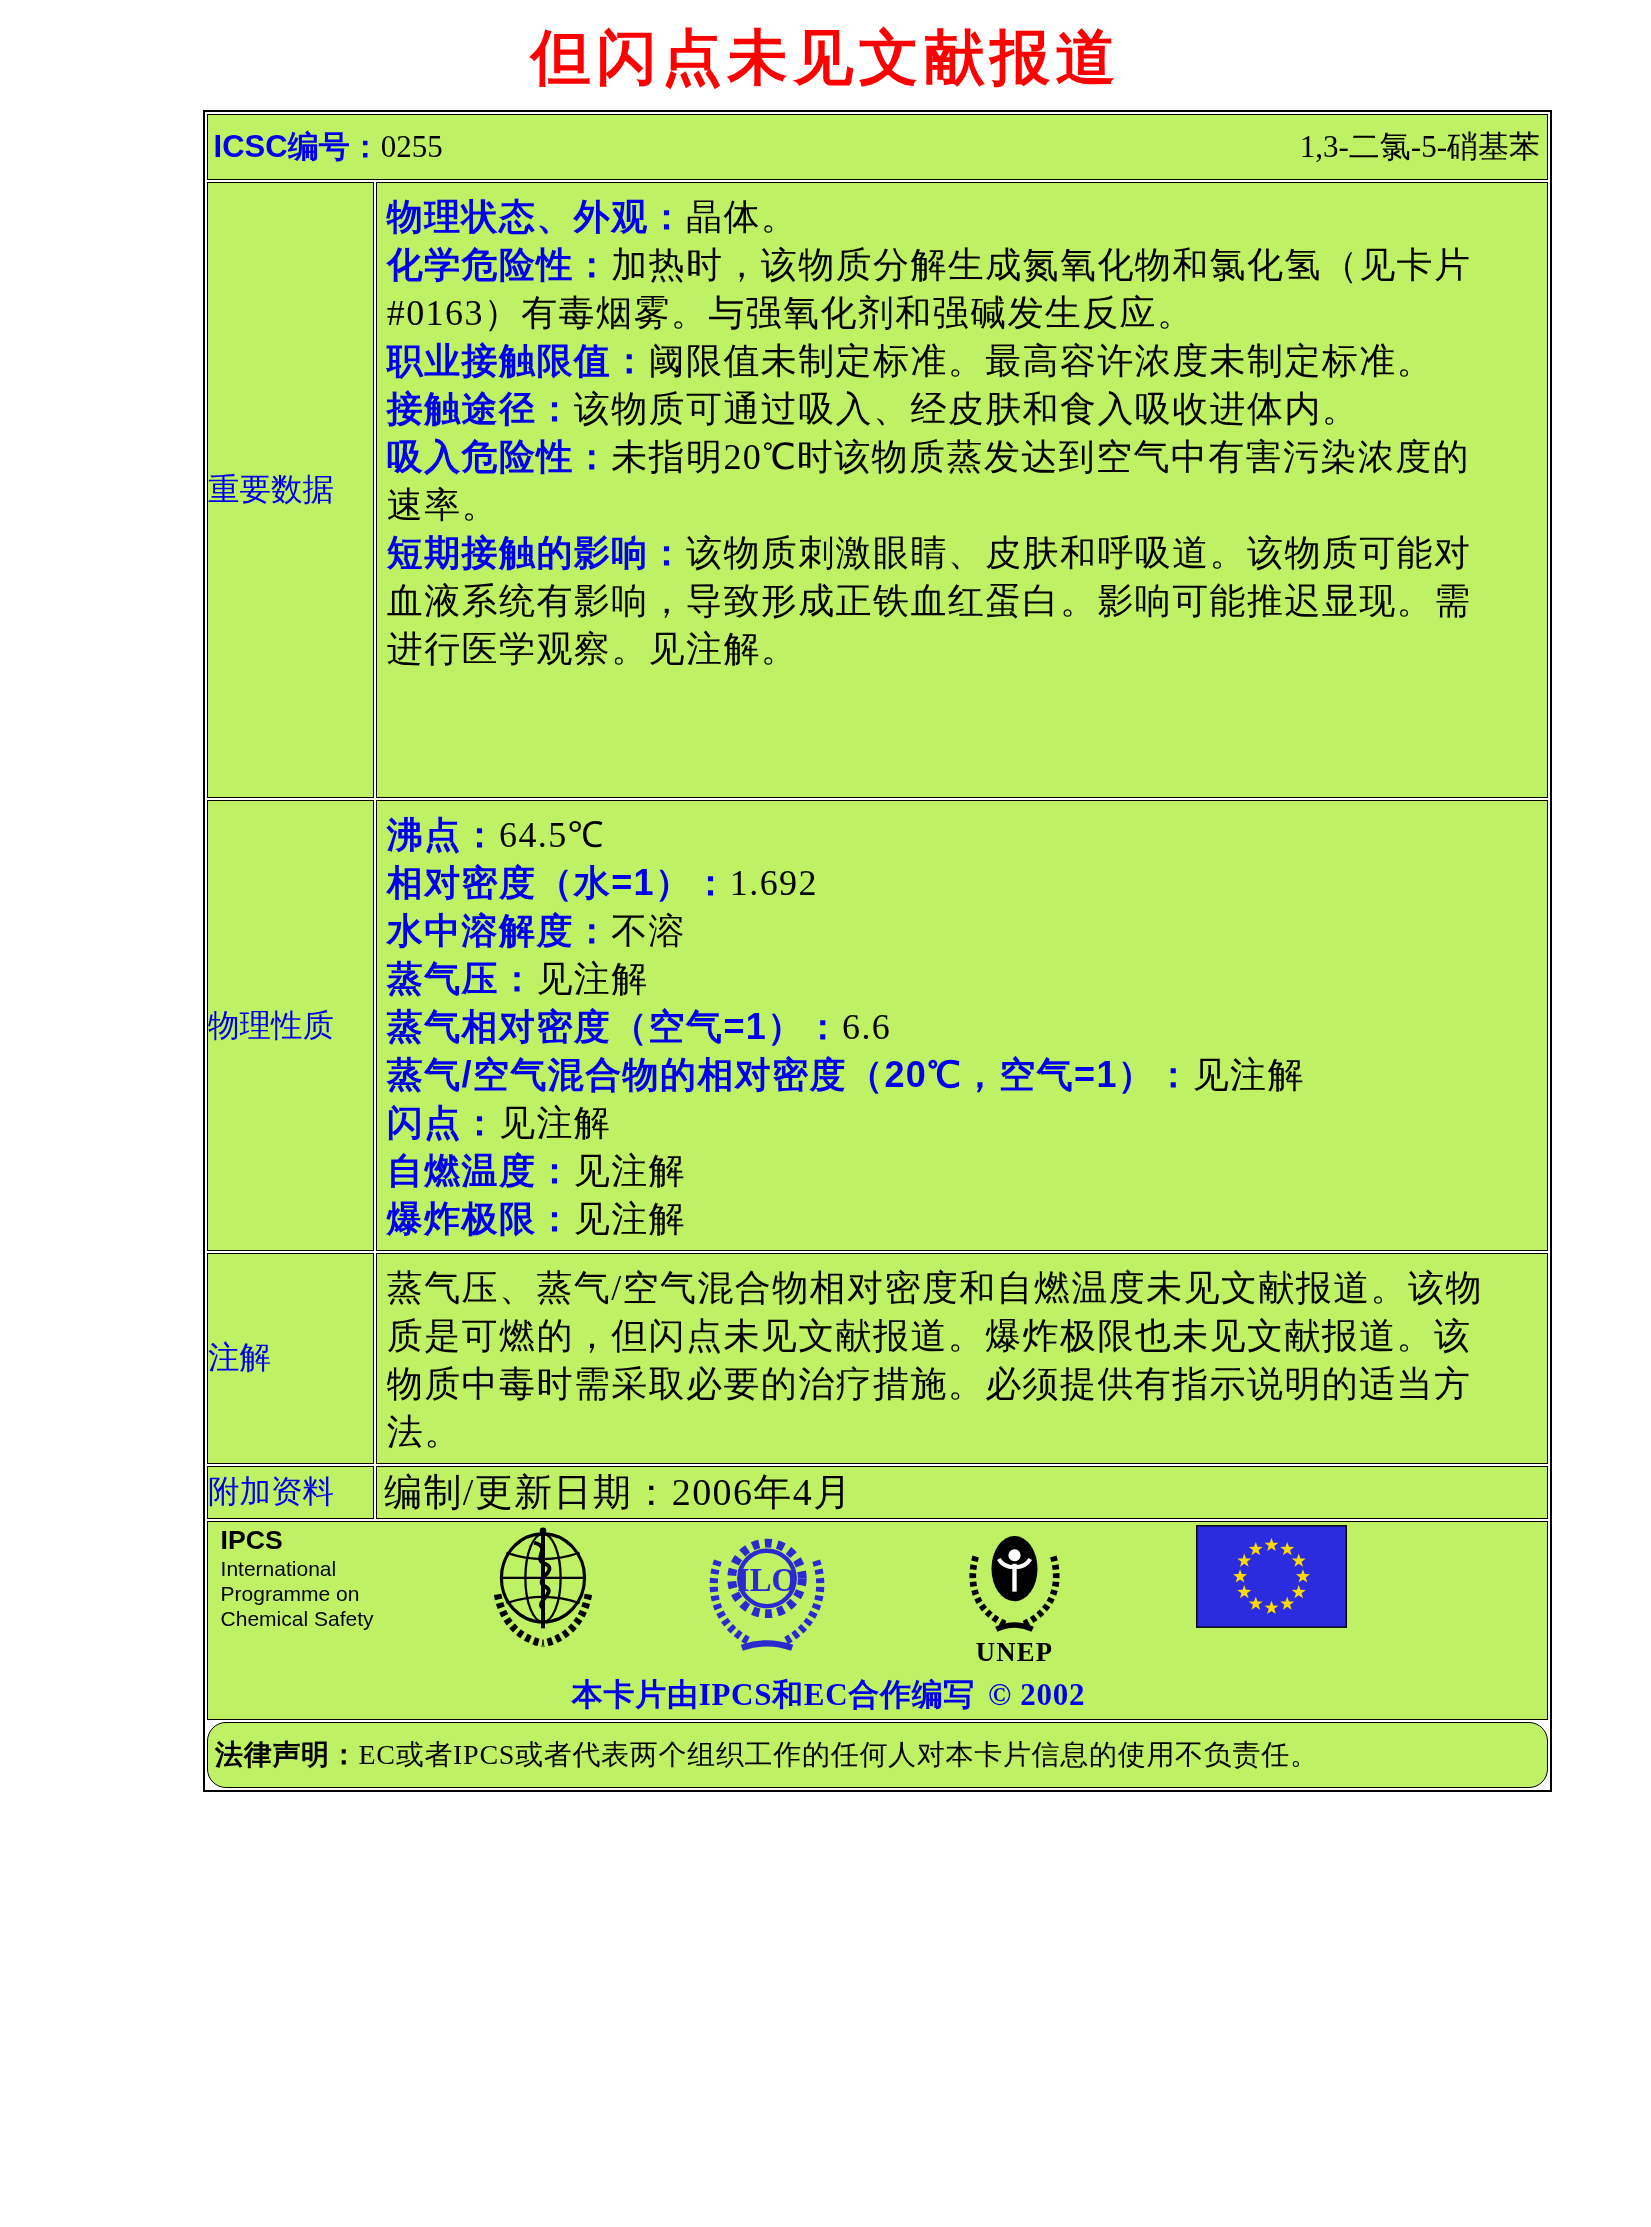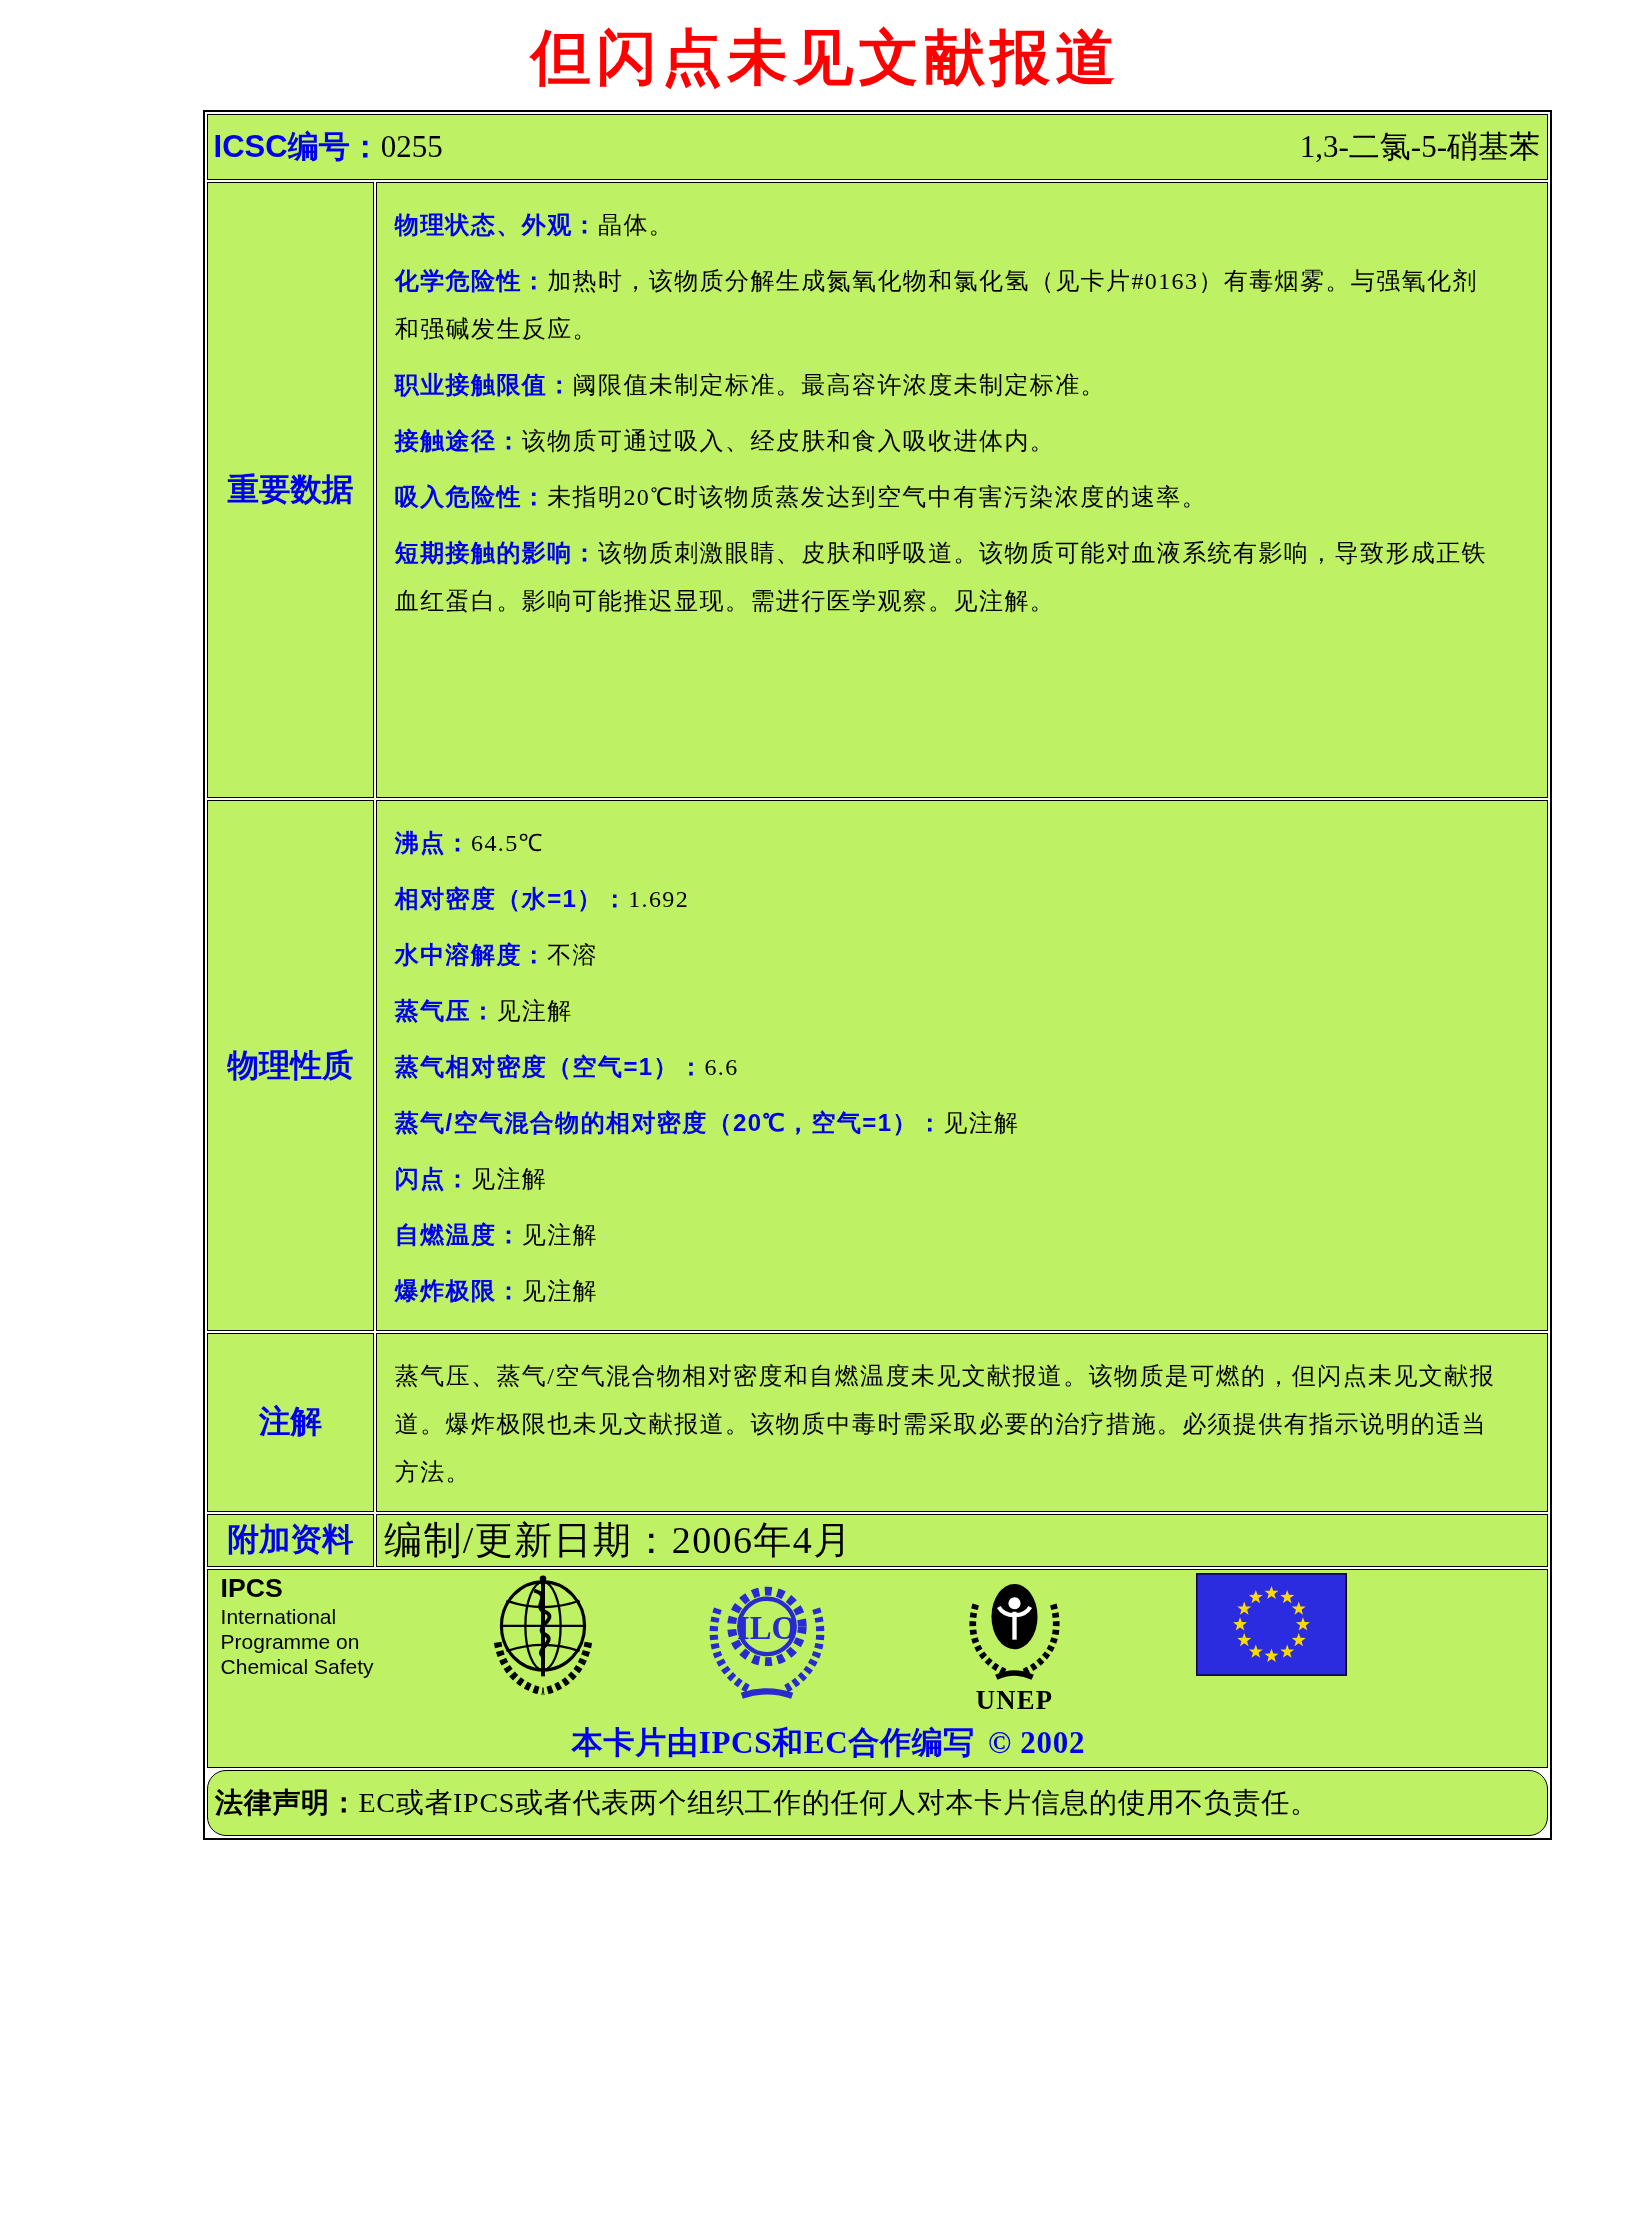--- a/index.html
+++ b/index.html
@@ -17,36 +17,36 @@
     margin:11.2px 0 0 203px;
     width:1349px;
     border:2.8px solid #000;
     border-collapse:separate; border-spacing:2.8px;
     table-layout:fixed;
     background:#fff;
   }
   col.c-label { width:167px; }
   td { border:1.4px solid #000; vertical-align:top; background:#bef264; padding:0; }
   td.row-label {
-    vertical-align:middle; text-align:center;
+    vertical-align:middle; text-align:left;
     color:#0000ee; font-family:"Liberation Sans", sans-serif;
-    font-weight:bold; font-size:31.5px;
+    font-weight:normal; font-size:31.5px;
   }
   
   td.hdr-cell { height:64px; }
   .hdr-inner {
     height:100%; display:flex; align-items:center; justify-content:space-between;
     padding:0 7px 0 5.6px; font-size:31px;
   }
   .hdr-label { color:#0000ee; font-family:"Liberation Sans", sans-serif; font-weight:bold; }
   .hdr-num { color:#000; }
   .hdr-name { color:#000; }
   
   .content-pad { padding:9.8px 11.2px 7px 9.8px; }
-  .content-pad p { margin:8px; max-width:1106px; font-size:24px; line-height:48px; letter-spacing:1.4px; }
+  .content-pad p { margin:0; max-width:1106px; font-size:36px; line-height:48px; letter-spacing:1.4px; }
   .fld { color:#0000ee; font-family:"Liberation Sans", sans-serif; font-weight:bold; }
   .val { color:#000; }
   td.cell-important { height:614px; }
   td.cell-physical  { height:432px; }
   td.cell-env       { height:120px; }
   td.cell-notes     { height:146px; }
   td.cell-add       { height:45px; }
   .add-inner { height:100%; display:flex; align-items:center; padding-left:7px;
                font-size:38px; letter-spacing:1.4px; }
   

